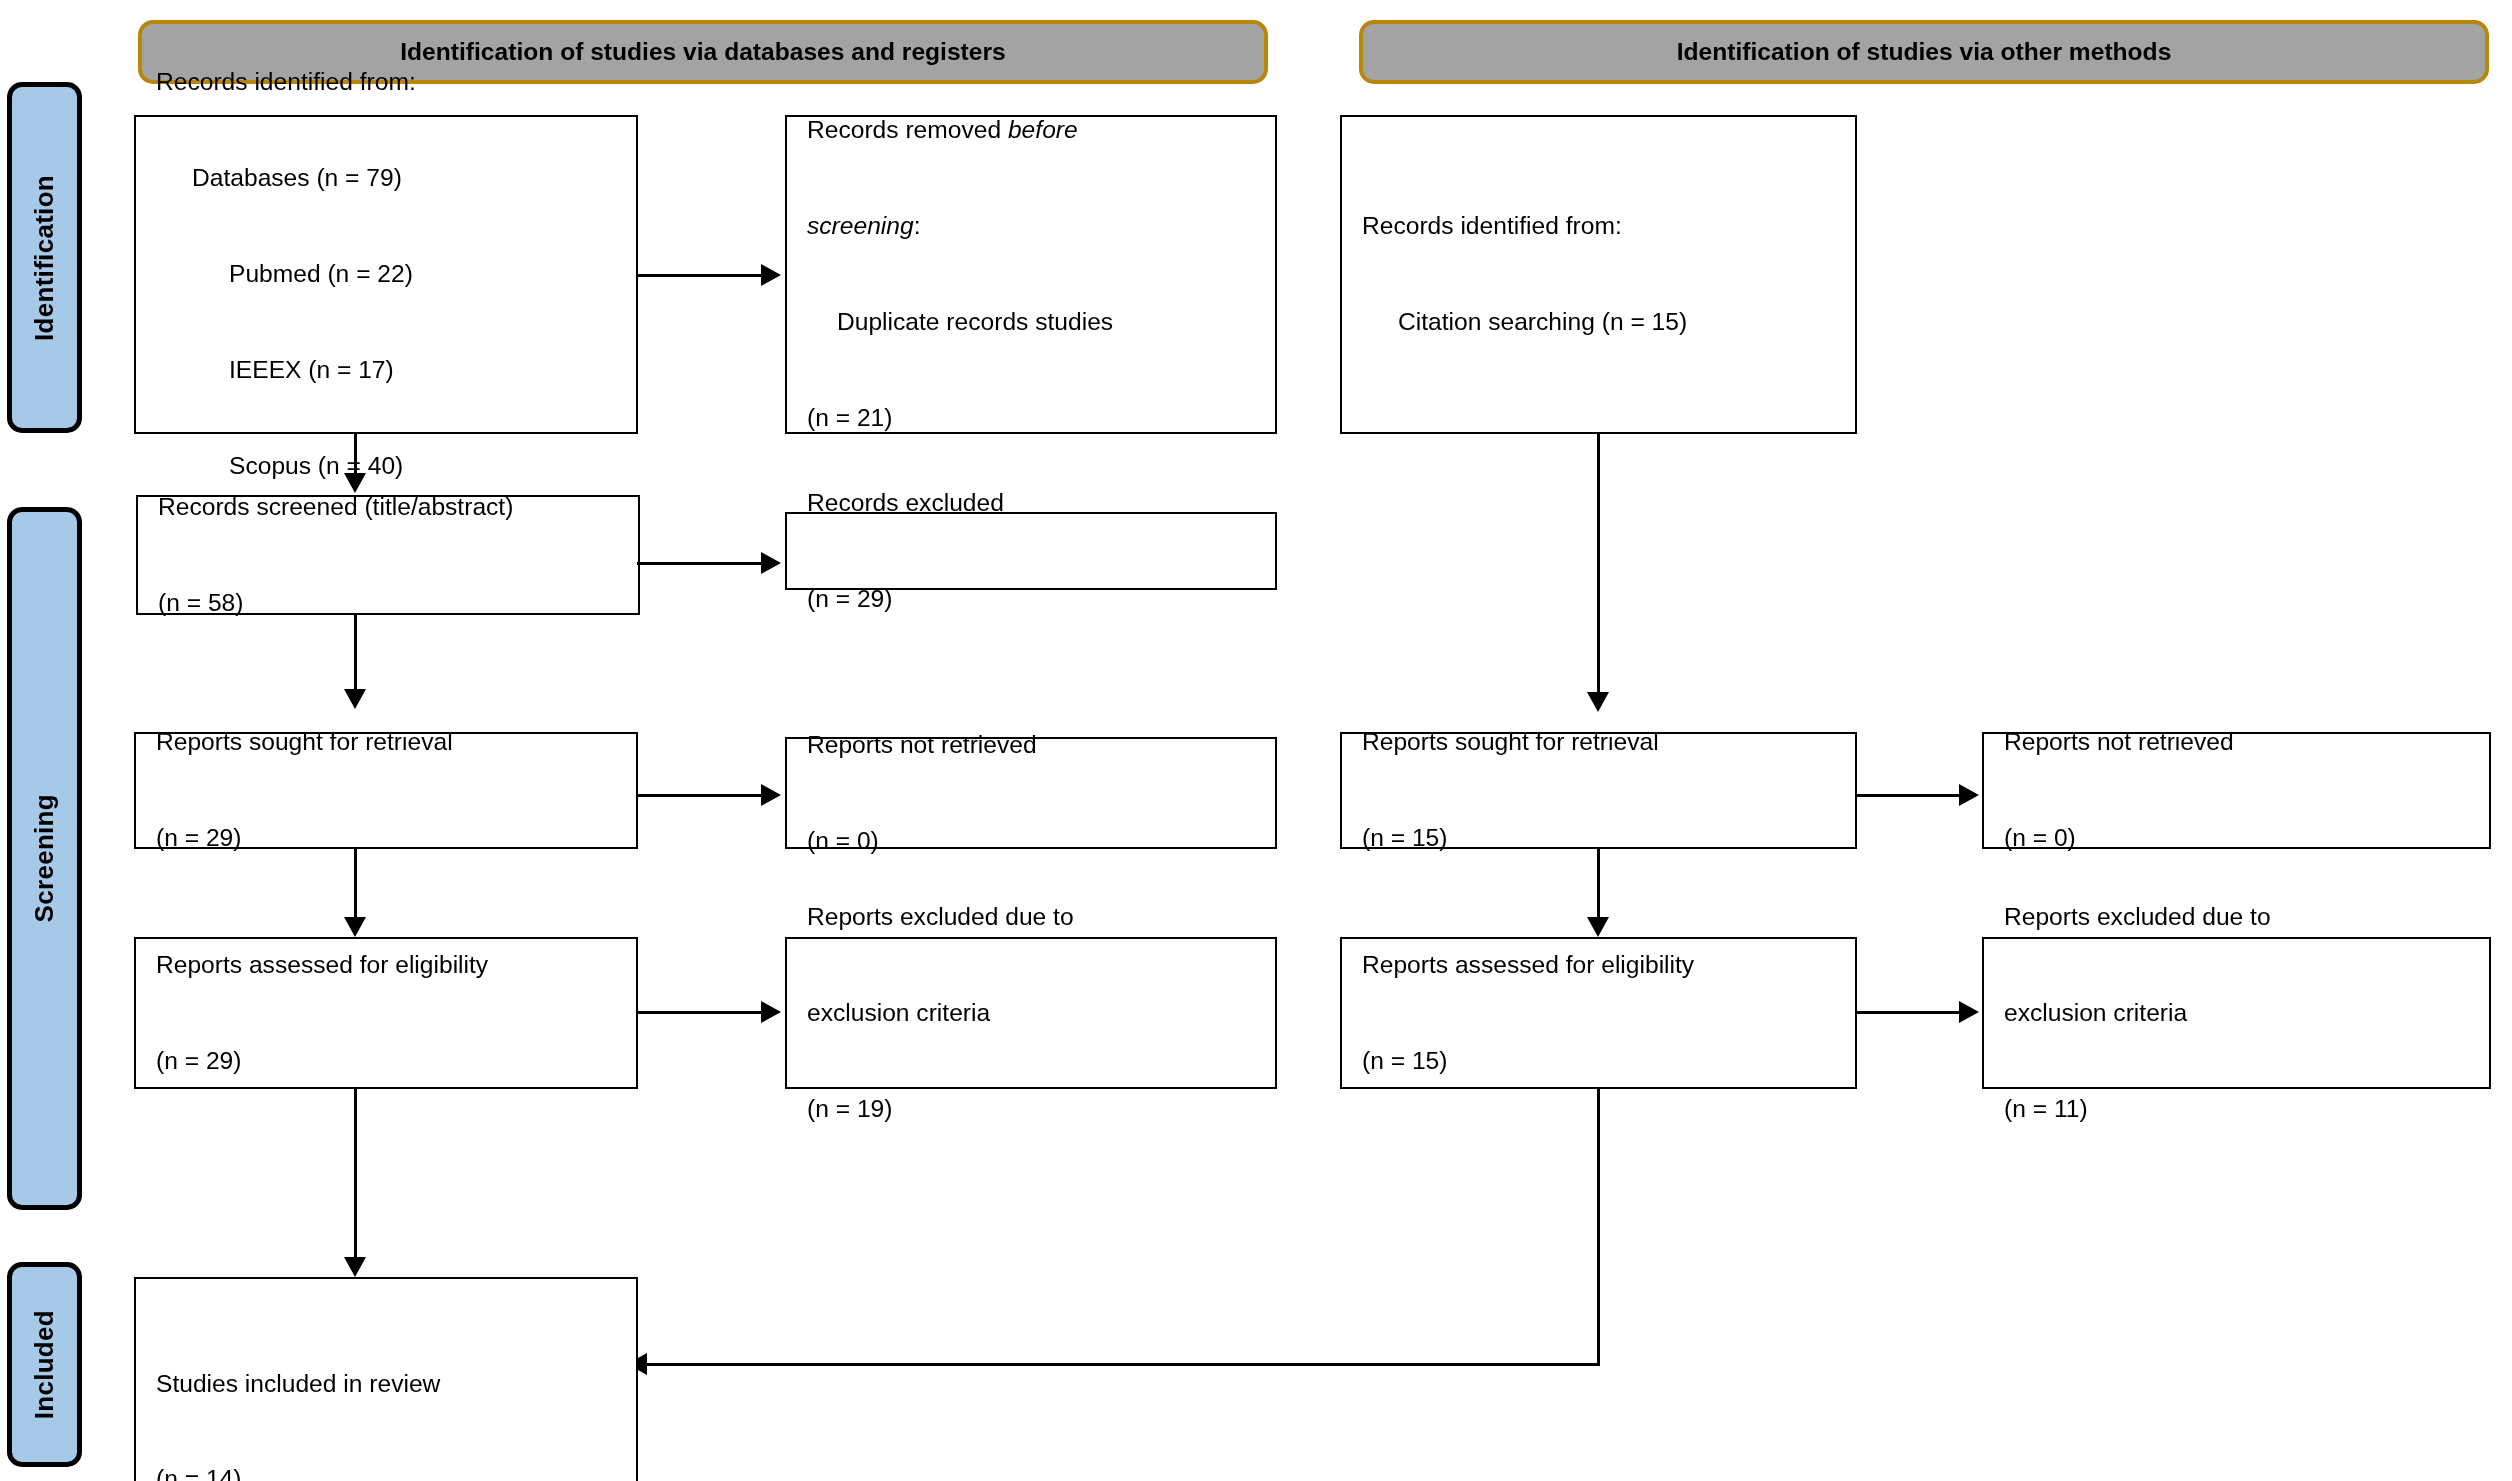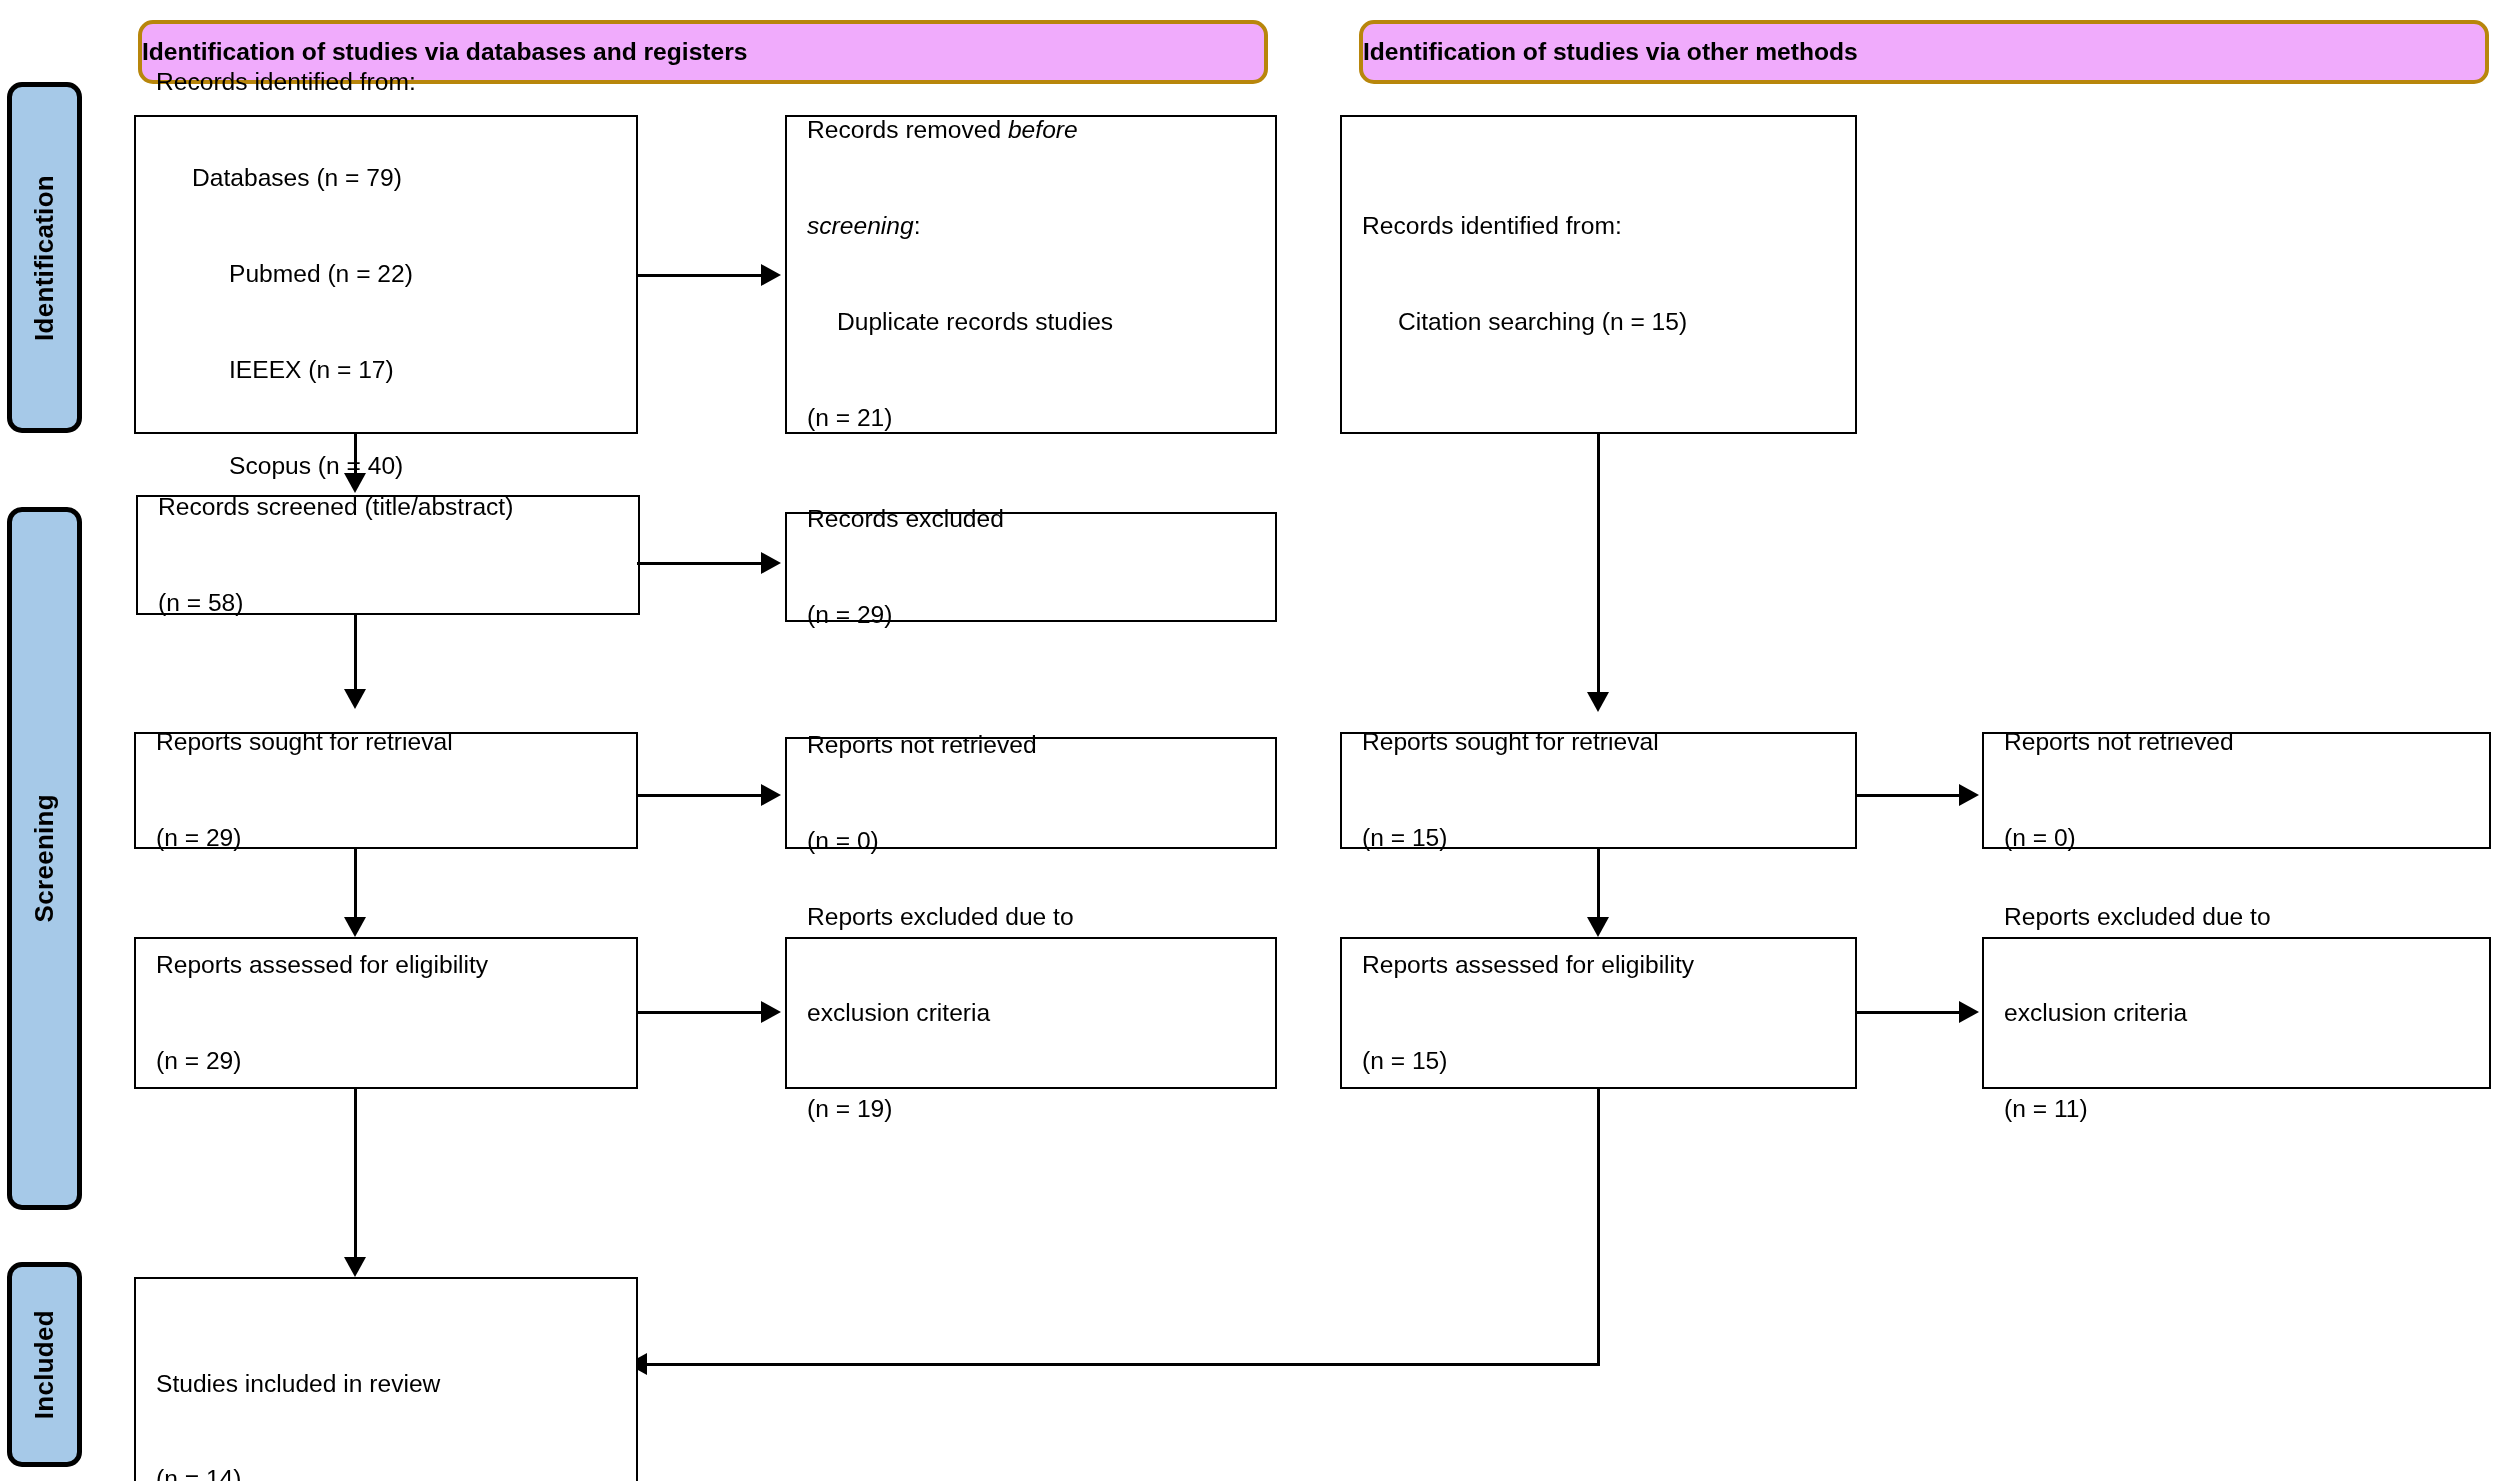--- a/index.html
+++ b/index.html
@@ -30,26 +30,27 @@
     font-weight:bold;
     font-size:26px;
     color:#000000;
     letter-spacing:0.3px;
     white-space:nowrap;
   }
 
   
   .banner{
     position:absolute;
-    background:#f0abfc;
+    background:#a3a3a3;
     border:4.1px solid #B8860B;
     border-radius:15px;
     box-sizing:border-box;
     display:flex;
     align-items:center;
+    justify-content:center;
   }
   .banner .banner-label{
     font-weight:bold;
     font-size:24.6px;
     color:#000000;
     white-space:nowrap;
   }
 
   
   .box{
@@ -153,21 +154,21 @@
   <div class="vline" style="left:354px; top:433px; height:42px;"></div>
   <div class="arrow-down" style="left:344px; top:473px;"></div>
 
   <div class="box" style="left:136px; top:495px; width:504px; height:120px;">
     <div class="box-text v-center">
       <div>Records screened (title/abstract)</div>
       <div>(n = 58)</div>
     </div>
   </div>
 
-  <div class="box" style="left:785px; top:512px; width:492px; height:110px;">
+  <div class="box" style="left:785px; top:512px; width:492px; height:78px;">
     <div class="box-text v-center">
       <div>Records excluded</div>
       <div>(n = 29)</div>
     </div>
   </div>
 
   <div class="hline" style="left:637px; top:562px; width:128px;"></div>
   <div class="arrow-right" style="left:761px; top:552px;"></div>
 
   <div class="vline" style="left:354px; top:615px; height:76px;"></div>

